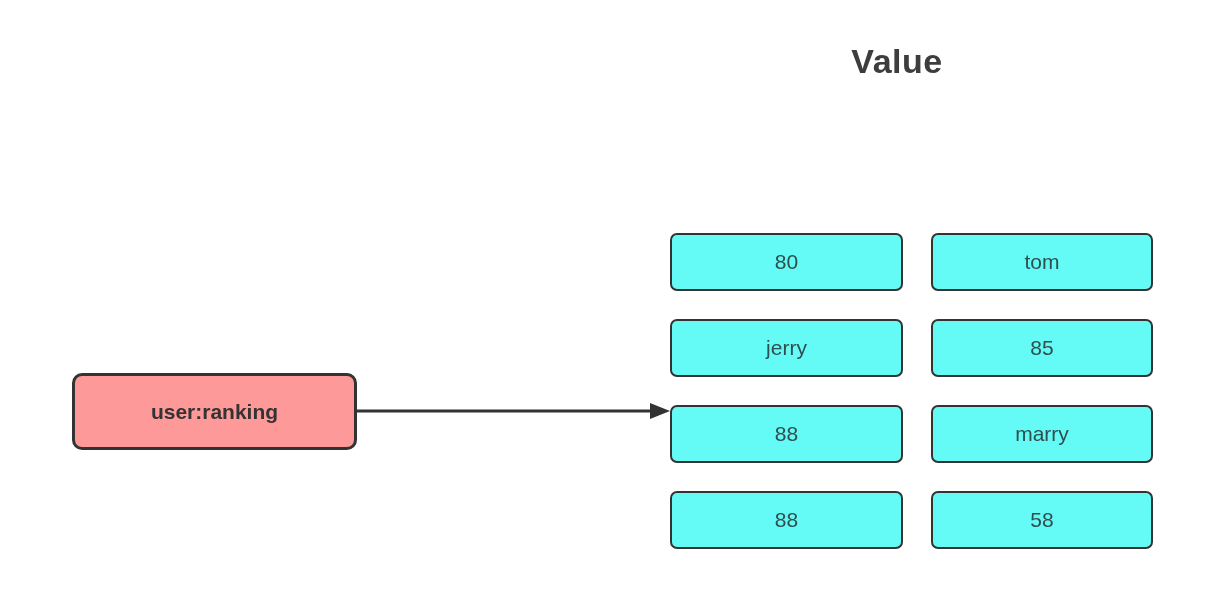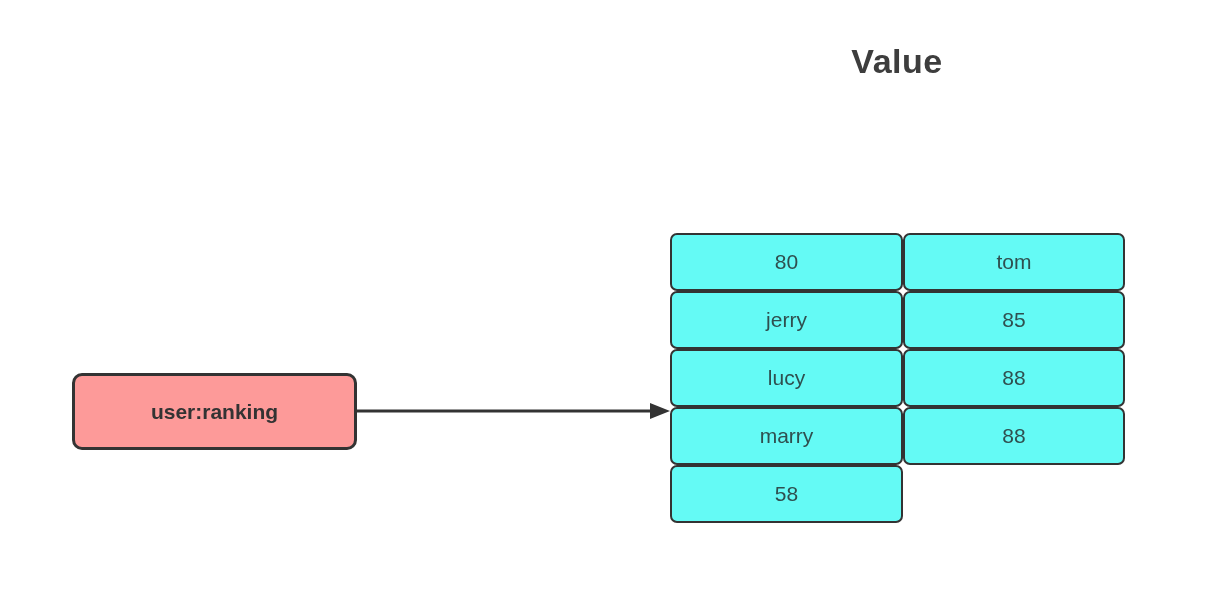--- a/index.html
+++ b/index.html
@@ -58,20 +58,21 @@
     display: block;
   }
 
   .value-table {
     position: absolute;
     left: 670px;
     top: 233px;
     display: grid;
     grid-template-columns: 233px 222px;
     grid-auto-rows: 58px;
+    gap: 28px;
   }
   .cell {
     box-sizing: border-box;
     background: var(--value-fill, #64faf5);
     border: 2.5px solid var(--border, #333333);
     border-radius: 7px;
     display: flex;
     align-items: center;
     justify-content: center;
     font-size: 21px;
@@ -93,20 +94,19 @@
   <svg class="arrow-svg" width="316" height="32" viewBox="0 0 316 32">
     <line class="arrow-line" x1="0" y1="16" x2="296" y2="16" stroke="#333333" stroke-width="3"></line>
     <polygon class="arrow-head" points="294,8 314,16 294,24" fill="#333333"></polygon>
   </svg>
 
   <div class="value-table">
       <div class="cell">80</div>
       <div class="cell">tom</div>
       <div class="cell">jerry</div>
       <div class="cell">85</div>
-      <div class="cell">lucy</div>
       <div class="cell">88</div>
       <div class="cell">marry</div>
       <div class="cell">88</div>
       <div class="cell">58</div>
     </div>
 
 </div>
 
 </body></html>

